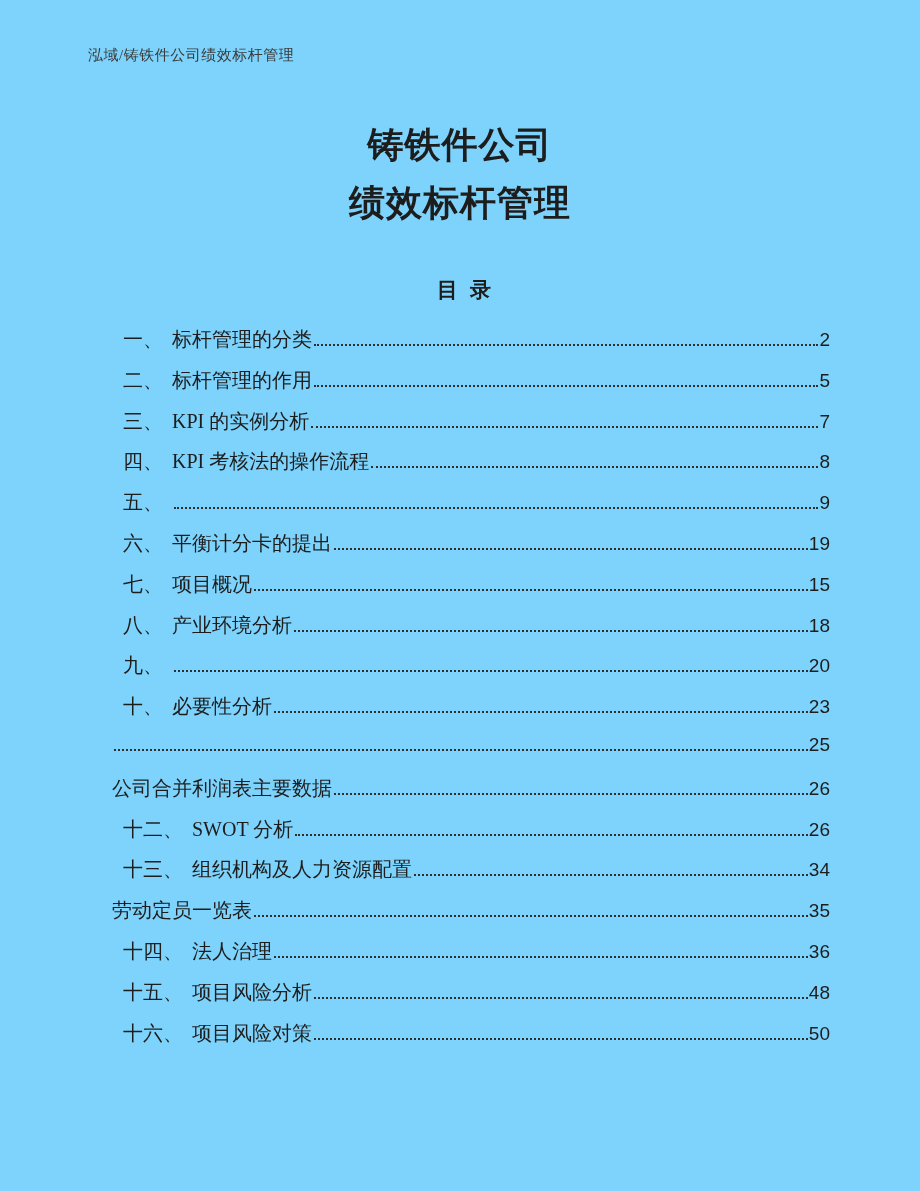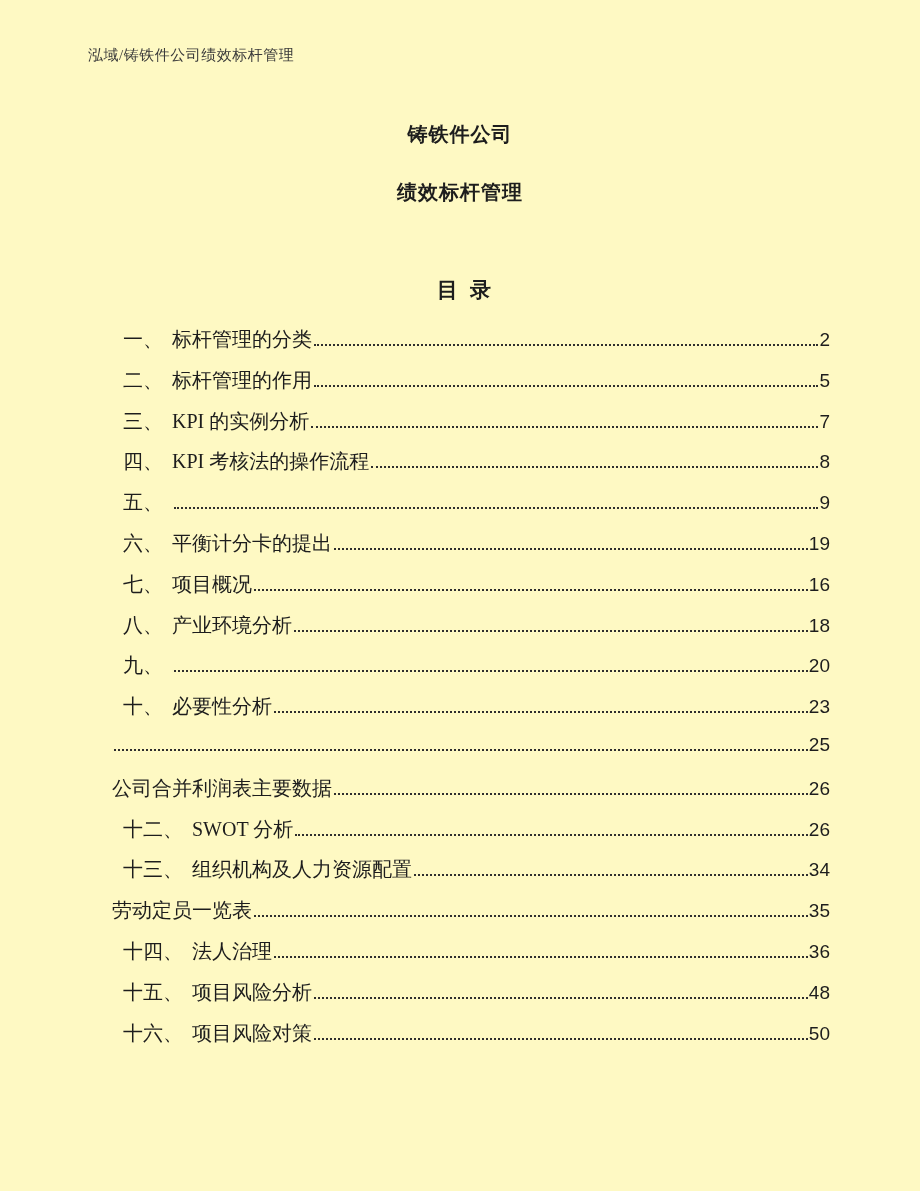--- a/index.html
+++ b/index.html
@@ -10,39 +10,39 @@
   body {
     width: 920px;
     height: 1191px;
     position: relative;
     font-family: "Liberation Serif", serif;
     overflow: hidden;
   }
   .page {
     position: absolute;
     inset: 0;
-    background: #fef9c3;
+    background: #7dd3fc;
   }
   .doc-header {
     position: absolute;
     left: 88px;
     top: 46px;
     font-size: 15px;
     letter-spacing: 0.5px;
     color: var(--header-color, #3a3a3a);
     white-space: nowrap;
   }
   .doc-title {
     position: absolute;
     left: 0;
     width: 100%;
     text-align: center;
     font-family: "Liberation Sans", sans-serif;
     font-weight: bold;
-    font-size: 20px;
+    font-size: 36px;
     color: var(--text-color, #161616);
     letter-spacing: 1px;
   }
   .doc-title.line1 { top: 121px; }
   .doc-title.line2 { top: 179px; }
   .toc-heading {
     position: absolute;
     top: 276px;
     left: 0;
     width: 100%;
@@ -137,21 +137,21 @@
       <div class="toc-row indented">
     <span class="toc-prefix">六、</span>
     <span class="toc-title">平衡计分卡的提出</span>
     <span class="toc-leader"></span>
     <span class="toc-page">19</span>
   </div>
       <div class="toc-row indented">
     <span class="toc-prefix">七、</span>
     <span class="toc-title">项目概况</span>
     <span class="toc-leader"></span>
-    <span class="toc-page">16</span>
+    <span class="toc-page">15</span>
   </div>
       <div class="toc-row indented">
     <span class="toc-prefix">八、</span>
     <span class="toc-title">产业环境分析</span>
     <span class="toc-leader"></span>
     <span class="toc-page">18</span>
   </div>
       <div class="toc-row indented">
     <span class="toc-prefix">九、</span>
     <span class="toc-leader"></span>

